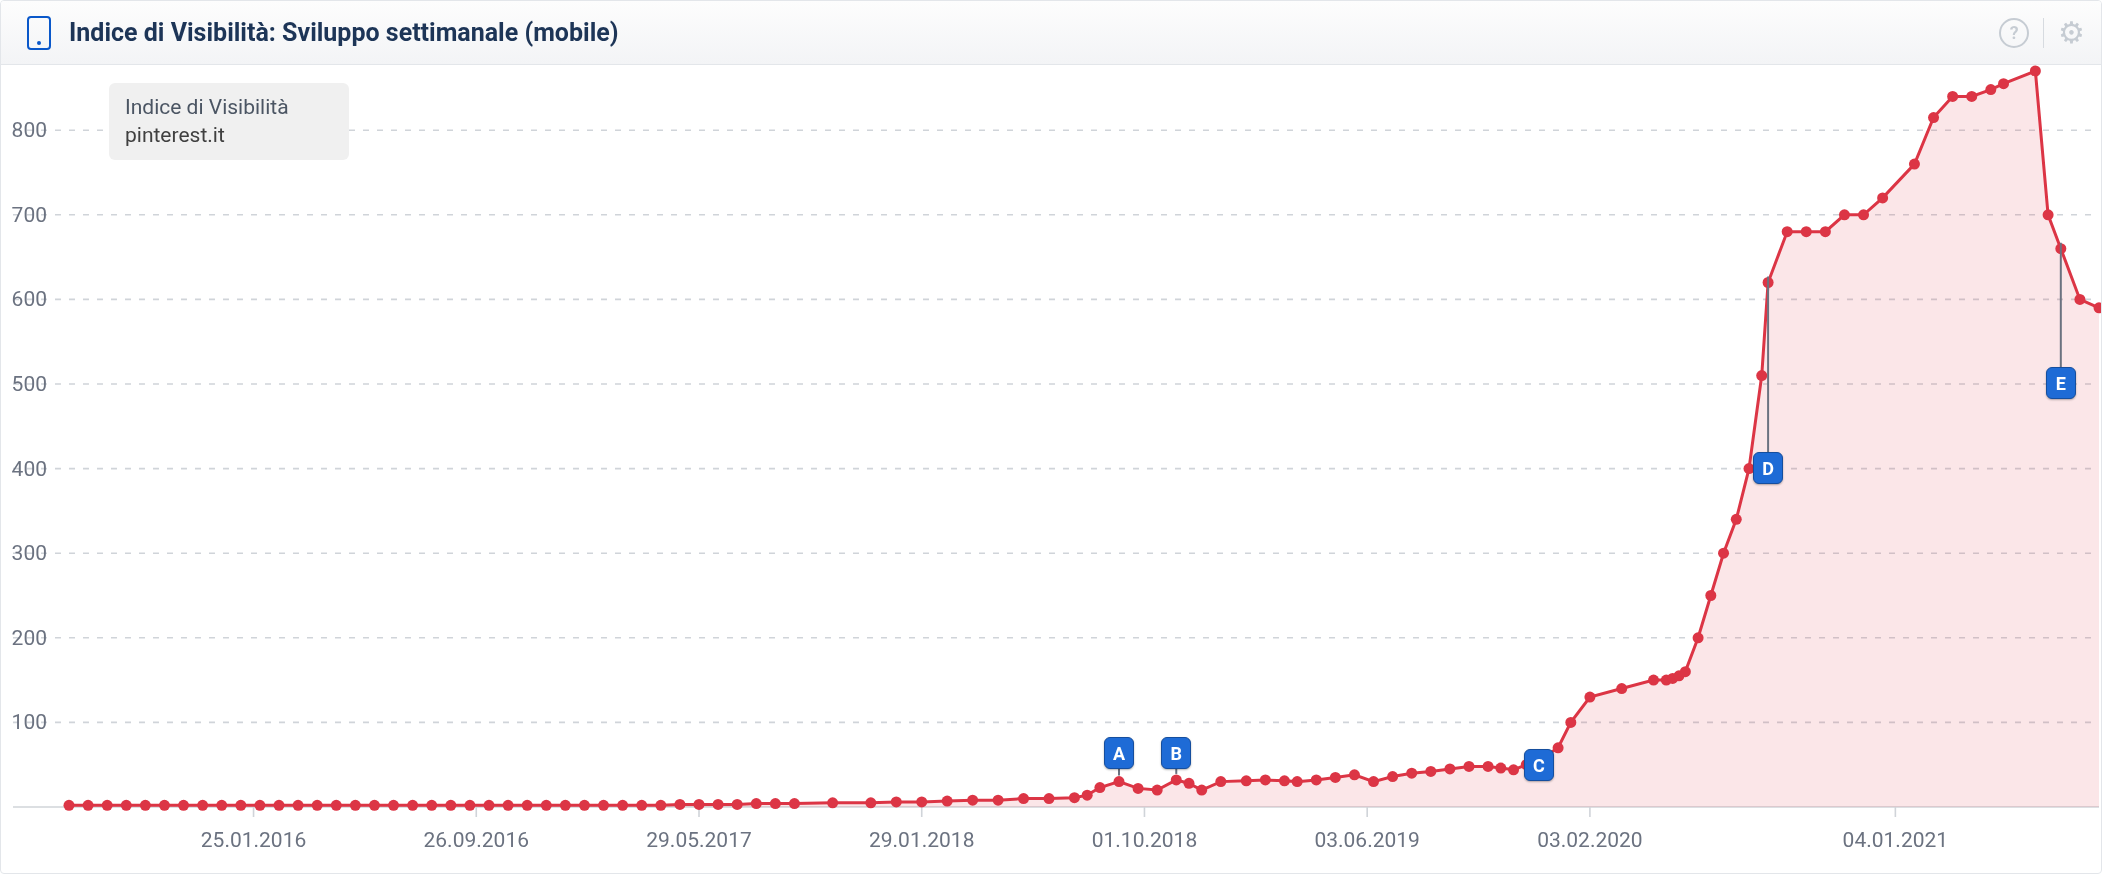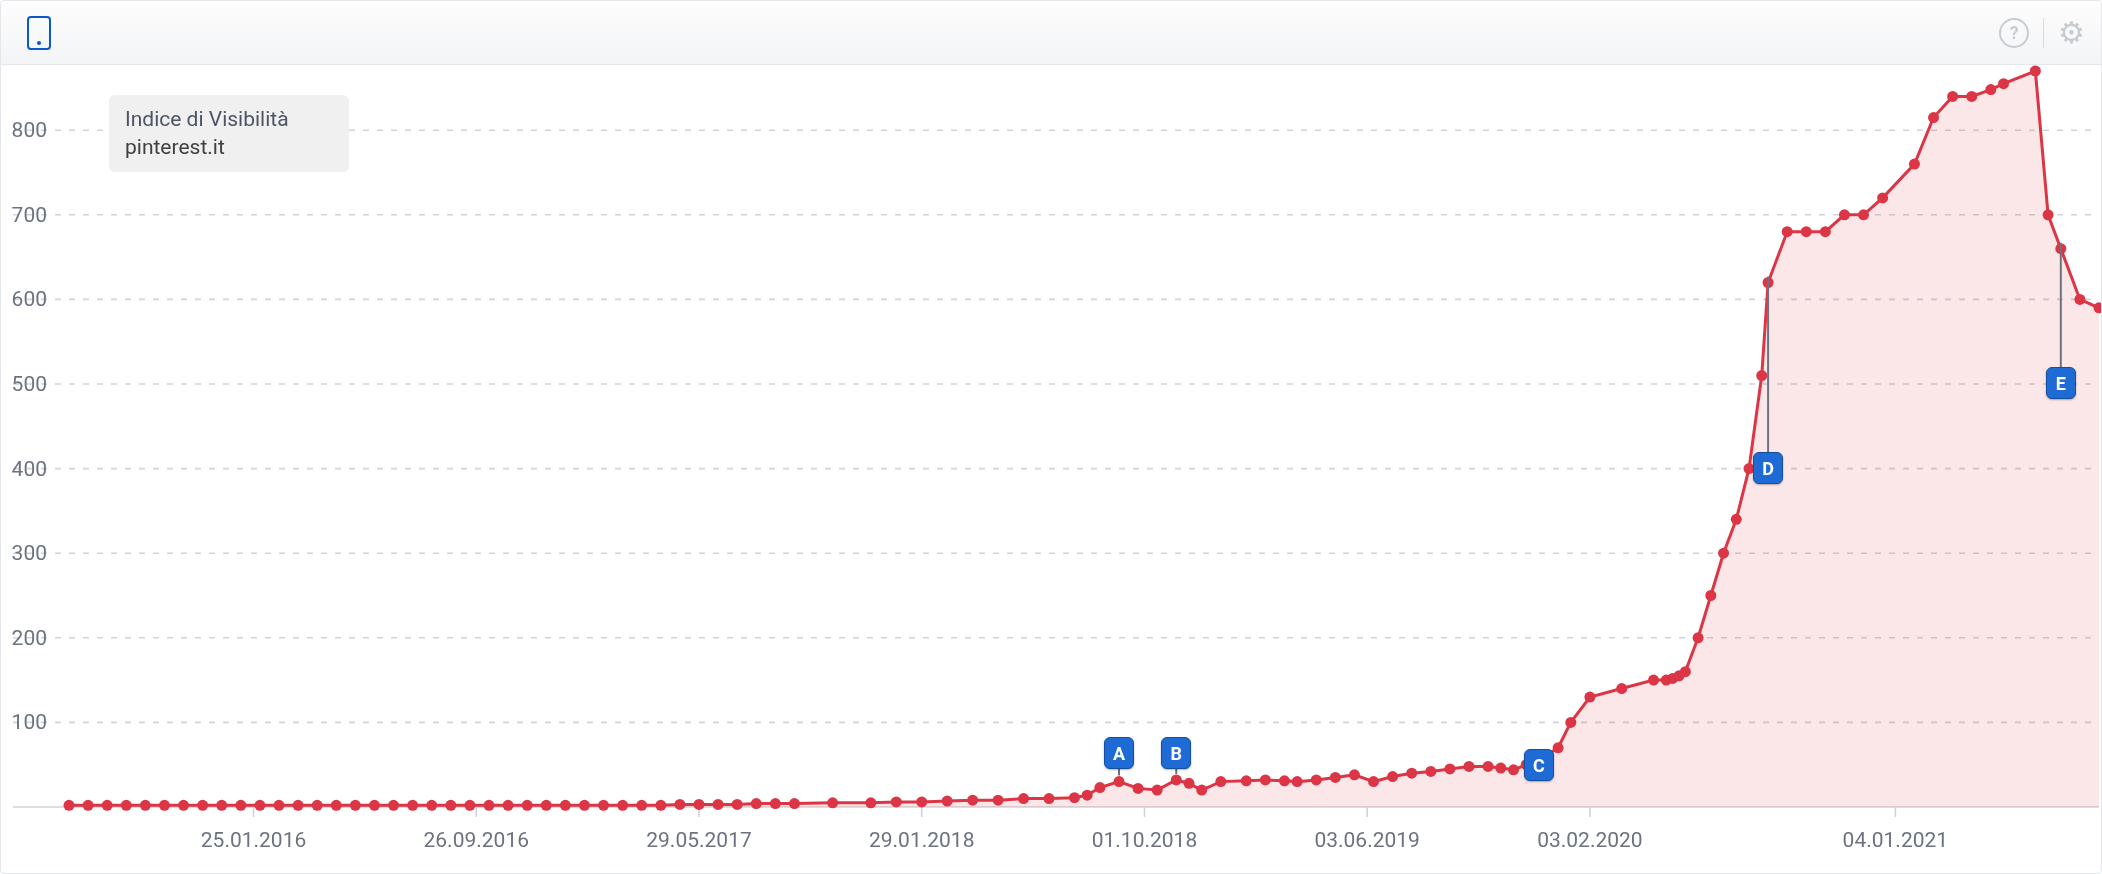--- a/index.html
+++ b/index.html
@@ -12,31 +12,32 @@
   .help-icon{width:26px;height:26px;border:2px solid #c6ccd3;border-radius:50%;display:flex;align-items:center;justify-content:center;font-size:18px;font-weight:600;}
   .divider{width:1px;height:30px;background:#d7dbe0;}
   .gear-icon{font-size:30px;line-height:1;}
   .plot{position:absolute;left:0;top:64px;right:0;bottom:0;}
   .plot svg{position:absolute;inset:0;}
   .grid-line{stroke:#d0d4d9;stroke-width:1.6;stroke-dasharray:6 8;}
   .axis-line{stroke:#d0d4d9;stroke-width:1.6;}
   .area{fill:rgba(220,53,69,0.12);}
   .series-line{stroke:#dc3545;stroke-width:3;fill:none;}
   .series-dot{fill:#dc3545;}
-  .legend{position:absolute;background:#f0f0f0;border-radius:6px;padding:10px 60px 10px 16px;left:108px;top:30px;font-size:21px;line-height:1.35;color:#333;}
+  .legend{position:absolute;background:#f0f0f0;border-radius:6px;padding:10px 60px 10px 16px;left:108px;top:18px;font-size:21px;line-height:1.35;color:#333;}
   .legend .l1{color:#4b5563;}
   .legend .l2{color:#404040;}
   .flag{position:absolute;width:28px;height:30px;border-radius:6px;background:#1e6bd6;border:1px solid #154e9e;color:#fff;font-size:18px;font-weight:700;display:flex;align-items:center;justify-content:center;transform:translate(-50%,0);box-shadow:0 1px 2px rgba(0,0,0,0.3);}
 </style>
 </head>
 <body>
 
 <div class="card">
   <div class="card-header">
     <span class="mobile-icon"></span>
+    <span class="title">Indice di Visibilità: Sviluppo settimanale (mobile)</span>
     <div class="header-actions">
       <span class="help-icon">?</span>
       <span class="divider"></span>
       <span class="gear-icon">⚙</span>
     </div>
   </div>
 
   <div class="plot">
     <svg id="chart-svg" width="2102" height="810">
         <line x1="12" x2="2098" y1="657.4022988505747" y2="657.4022988505747" class="grid-line"></line>

